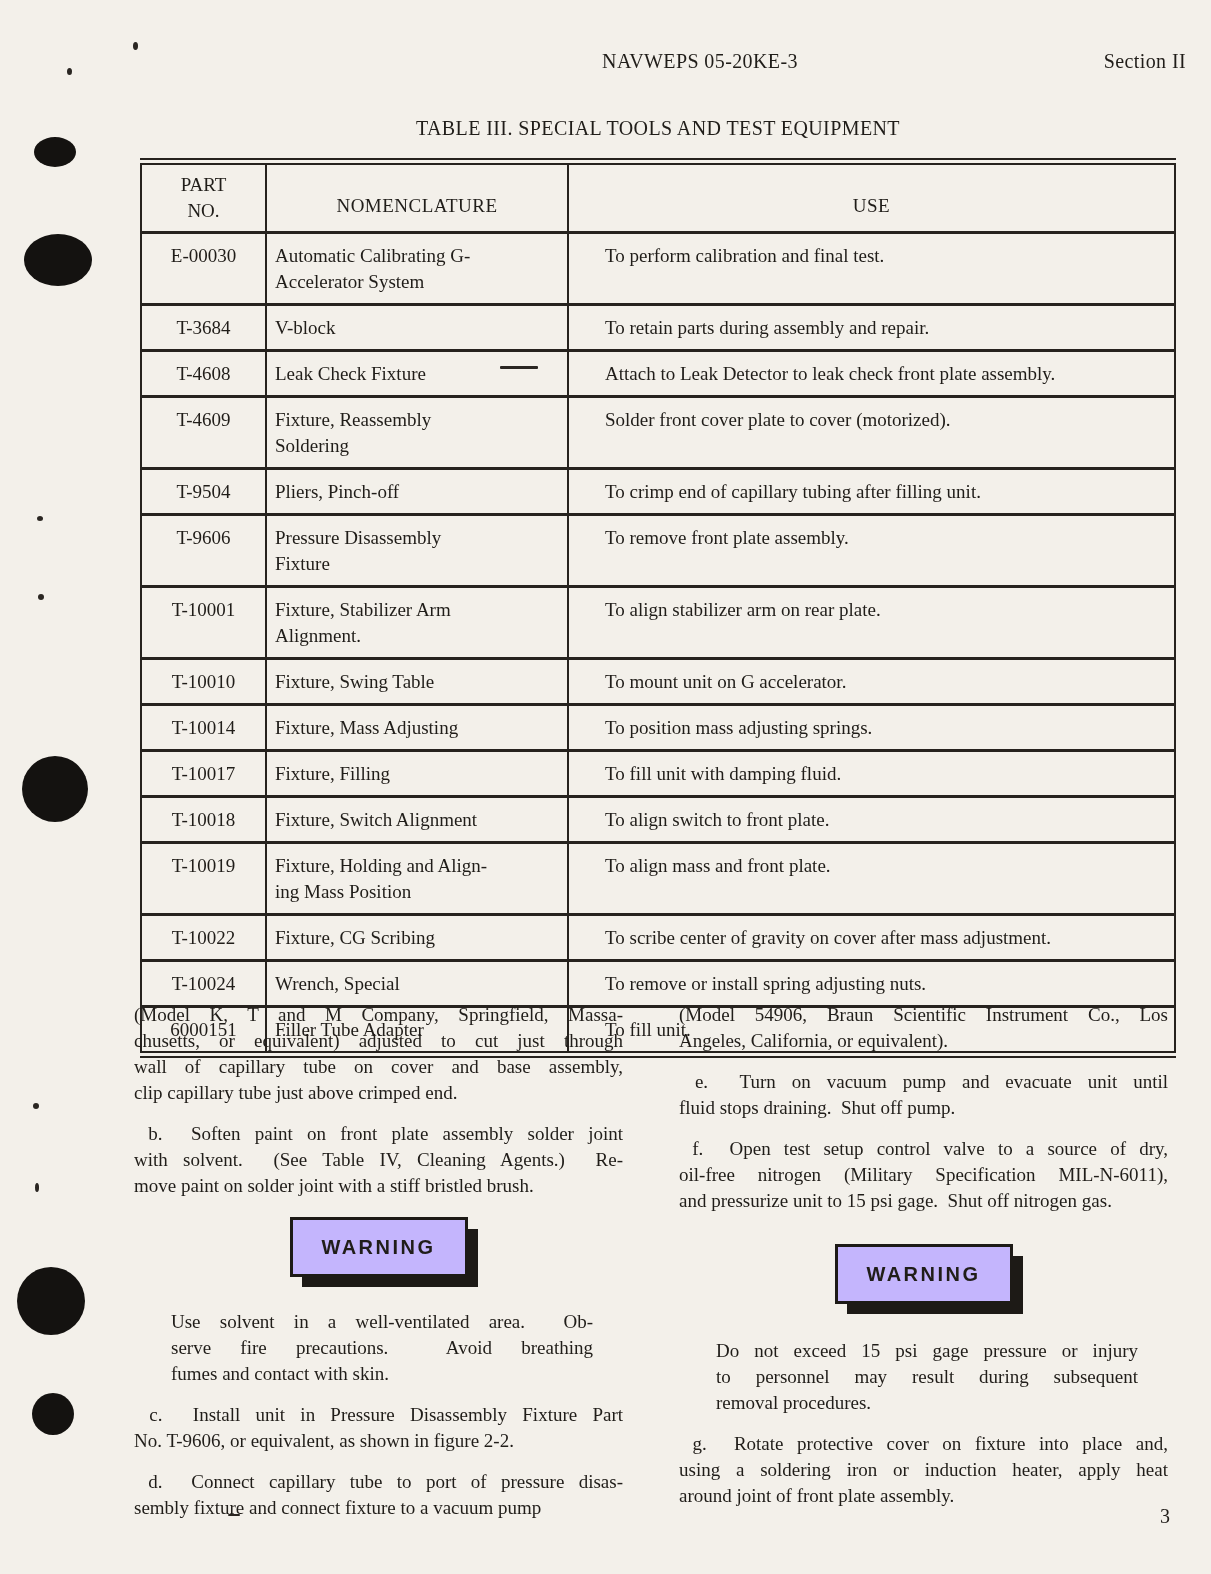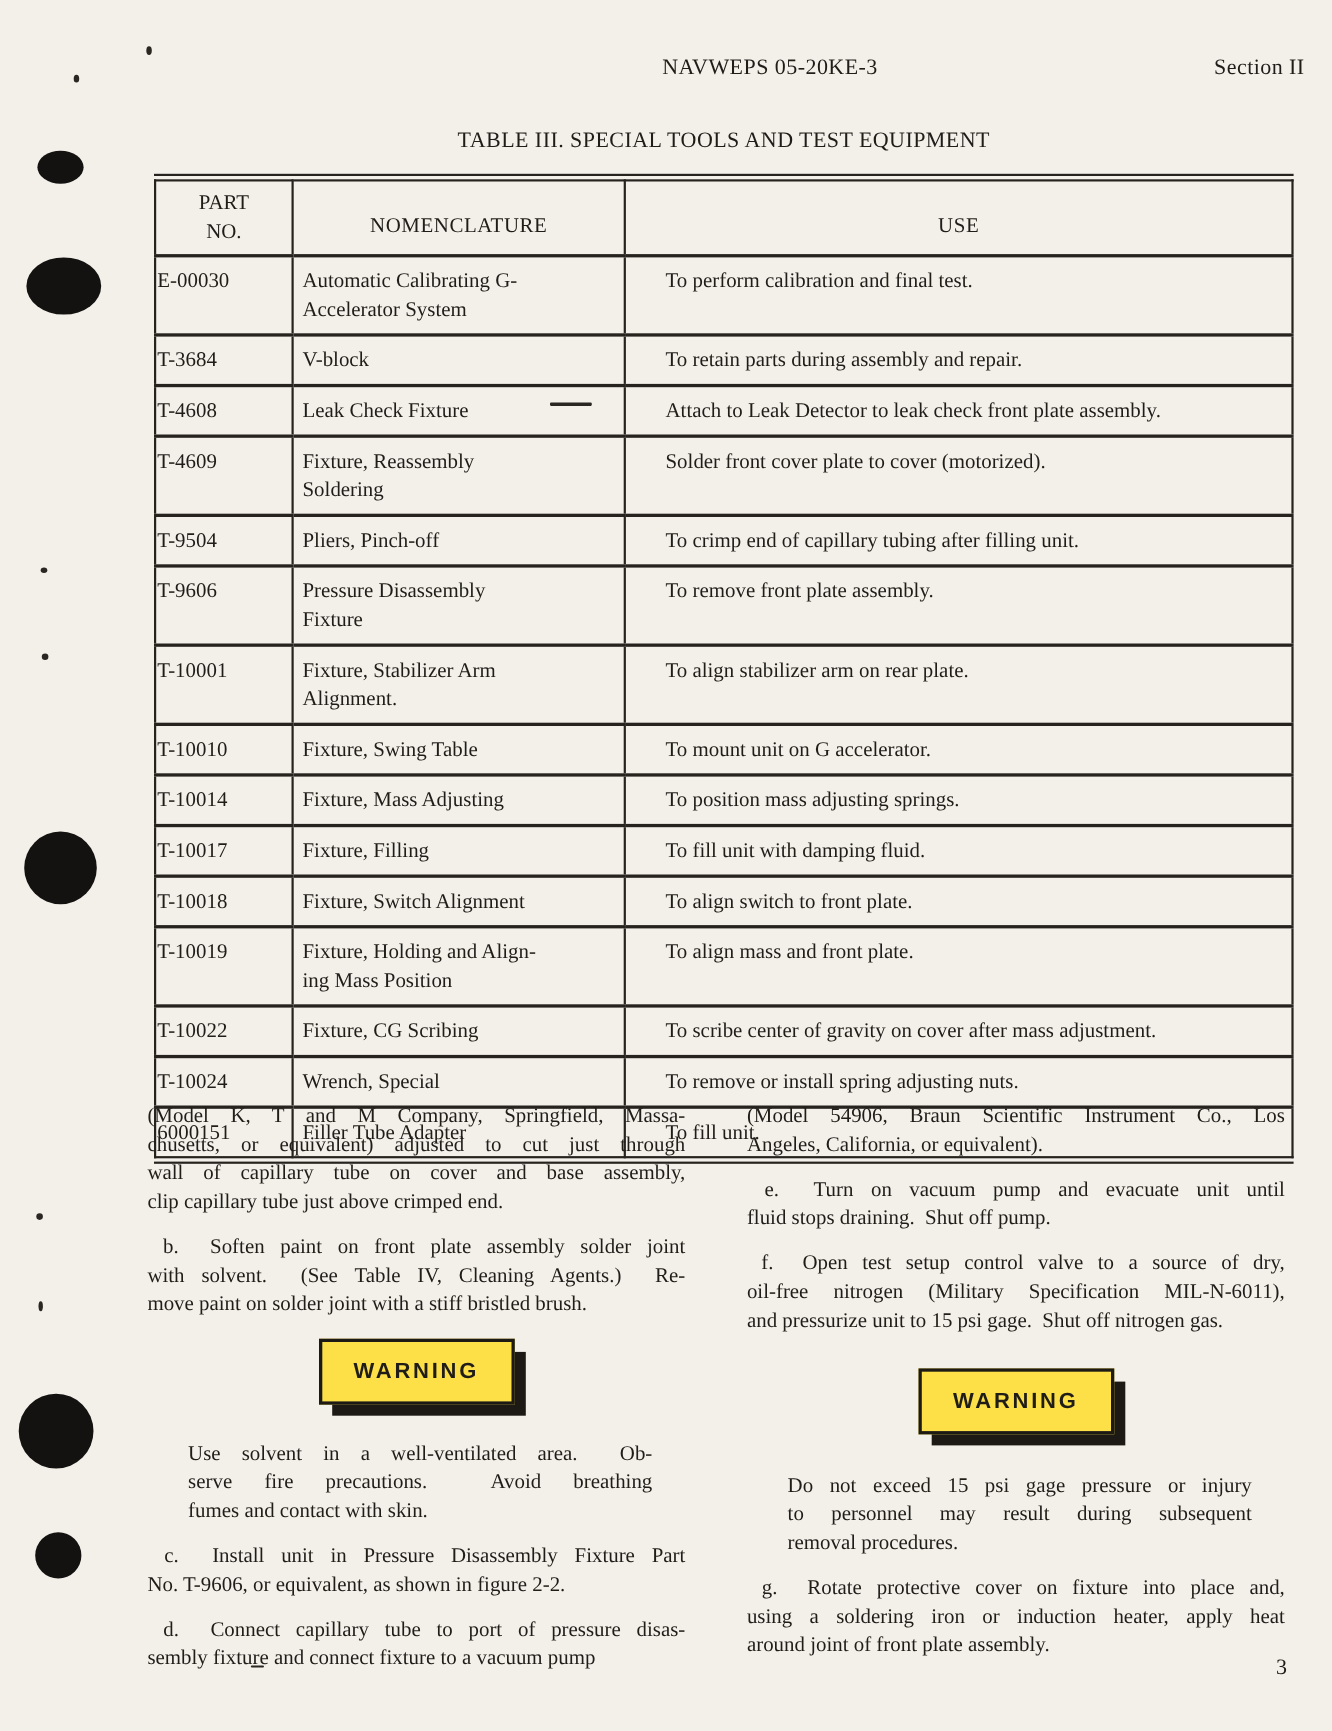--- a/index.html
+++ b/index.html
@@ -33,37 +33,37 @@
   table { width:100%; border-collapse:collapse; table-layout:fixed; }
   th, td { border:2px solid #26221e; font-size:19px; line-height:26px; font-weight:normal; }
   thead th { border-bottom:3px solid #26221e; }
   tbody td { border-top:3px solid #26221e; }
   .col-part  { width:121px; }
   .col-nom   { width:298px; }
   .col-use   { width:auto; }
   th.col-part { height:64px; vertical-align:middle; text-align:center; white-space:pre-line; }
   th.col-nom, th.col-use { vertical-align:bottom; padding-bottom:12px; text-align:center; letter-spacing:0.5px; }
   td { vertical-align:top; padding-top:9px; padding-bottom:8px; }
-  td.td-part { }
+  td.td-part { text-align:center; }
   td.td-nom  { padding-left:8px; white-space:pre-line; }
   td.td-use  { padding-left:36px; padding-right:10px; }
 
   
   .col { position:absolute; top:1002px; width:489px; font-size:19px; }
   .col-left  { left:134px; }
   .col-right { left:679px; }
   .para { margin:0 0 15px 0; }
   .jline { line-height:26px; text-align:justify; text-align-last:justify; white-space:pre-wrap; }
   .jline:last-child { text-align-last:left; }
 
   
   .warning-box {
     width:172px; height:54px;
     border:3px solid #1d1a16;
-    background:#fde047;
+    background:#c4b5fd;
     margin:18px auto 32px auto;
     box-shadow:11px 11px 0 -1px #1d1a16;
     display:flex; align-items:center; justify-content:center;
   }
   .col-right .warning-box { margin-top:30px; margin-bottom:34px; }
   .warning-text {
     font-family:"Liberation Sans", sans-serif;
     font-weight:bold; font-size:20px; letter-spacing:2.5px;
   }
   .warning-note { margin:0 30px 15px 37px; }

